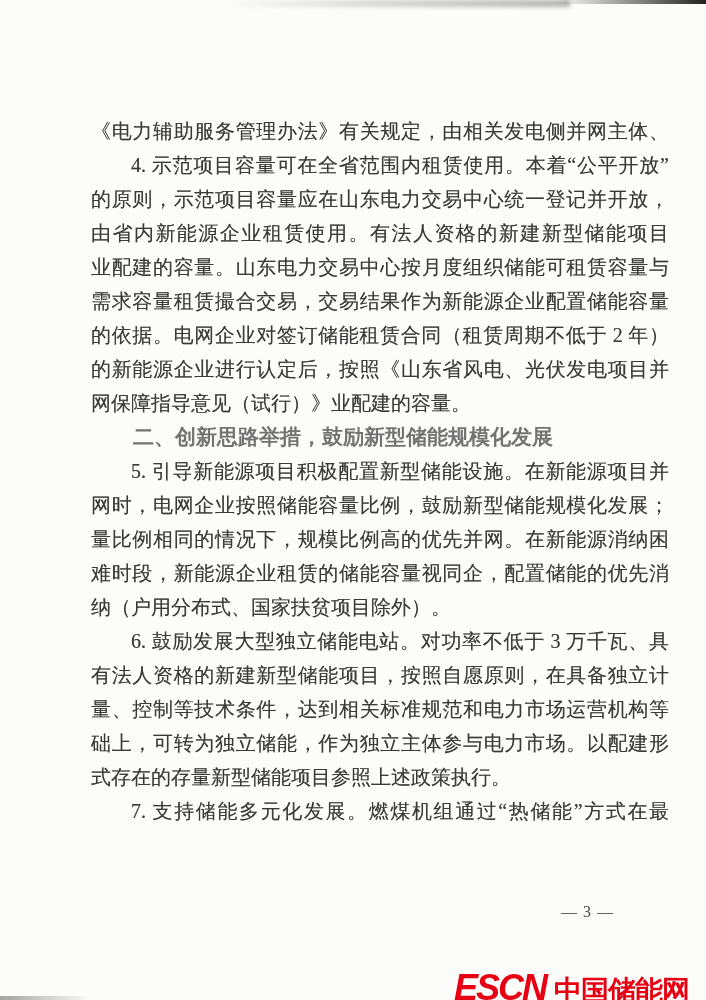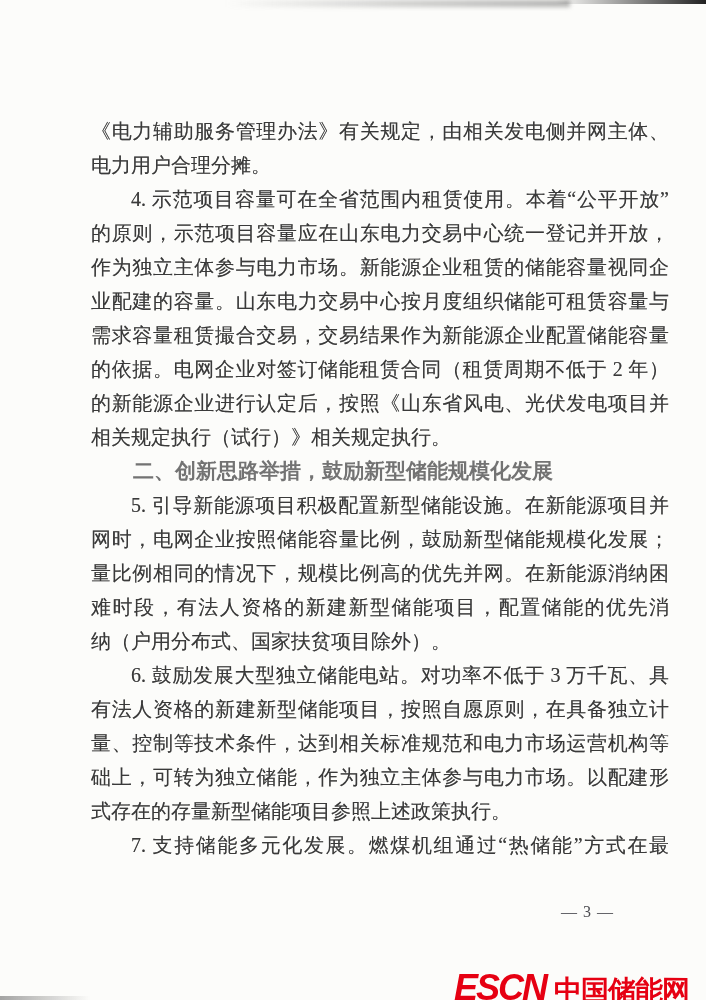--- a/index.html
+++ b/index.html
@@ -98,34 +98,33 @@
 </head>
 <body>
 
 <div class="page" style="background: rgb(252, 252, 250);">
   <div class="artifact artifact-top-smudge"></div>
   <div class="artifact artifact-top-right"></div>
   <div class="artifact artifact-bottom-left"></div>
 
   <div class="text-block">
       <div class="line fill">《电力辅助服务管理办法》有关规定，由相关发电侧并网主体、</div>
-      <div class="line end">电力用户合理分摊。</div>
       <div class="line fill-indent">4. 示范项目容量可在全省范围内租赁使用。本着“公平开放”</div>
       <div class="line fill">的原则，示范项目容量应在山东电力交易中心统一登记并开放，</div>
-      <div class="line fill">作为独立主体参与电力市场。新能源企业租赁的储能容量视同企</div>
+      <div class="line fill">由省内新能源企业租赁使用。有法人资格的新建新型储能项目</div>
       <div class="line fill">业配建的容量。山东电力交易中心按月度组织储能可租赁容量与</div>
       <div class="line fill">需求容量租赁撮合交易，交易结果作为新能源企业配置储能容量</div>
       <div class="line fill">的依据。电网企业对签订储能租赁合同（租赁周期不低于 2 年）</div>
       <div class="line fill">的新能源企业进行认定后，按照《山东省风电、光伏发电项目并</div>
-      <div class="line end">相关规定执行（试行）》相关规定执行。</div>
+      <div class="line end">网保障指导意见（试行）》业配建的容量。</div>
       <div class="line heading">二、创新思路举措，鼓励新型储能规模化发展</div>
       <div class="line fill-indent">5. 引导新能源项目积极配置新型储能设施。在新能源项目并</div>
       <div class="line fill">网时，电网企业按照储能容量比例，鼓励新型储能规模化发展；容</div>
       <div class="line fill">量比例相同的情况下，规模比例高的优先并网。在新能源消纳困</div>
-      <div class="line fill">难时段，有法人资格的新建新型储能项目，配置储能的优先消</div>
+      <div class="line fill">难时段，新能源企业租赁的储能容量视同企，配置储能的优先消</div>
       <div class="line end">纳（户用分布式、国家扶贫项目除外）。</div>
       <div class="line fill-indent">6. 鼓励发展大型独立储能电站。对功率不低于 3 万千瓦、具</div>
       <div class="line fill">有法人资格的新建新型储能项目，按照自愿原则，在具备独立计</div>
       <div class="line fill">量、控制等技术条件，达到相关标准规范和电力市场运营机构等</div>
       <div class="line fill">础上，可转为独立储能，作为独立主体参与电力市场。以配建形</div>
       <div class="line end">式存在的存量新型储能项目参照上述政策执行。</div>
       <div class="line fill-indent">7. 支持储能多元化发展。燃煤机组通过“热储能”方式在最</div>
     </div>
 
   <div class="page-number">— 3 —</div>

